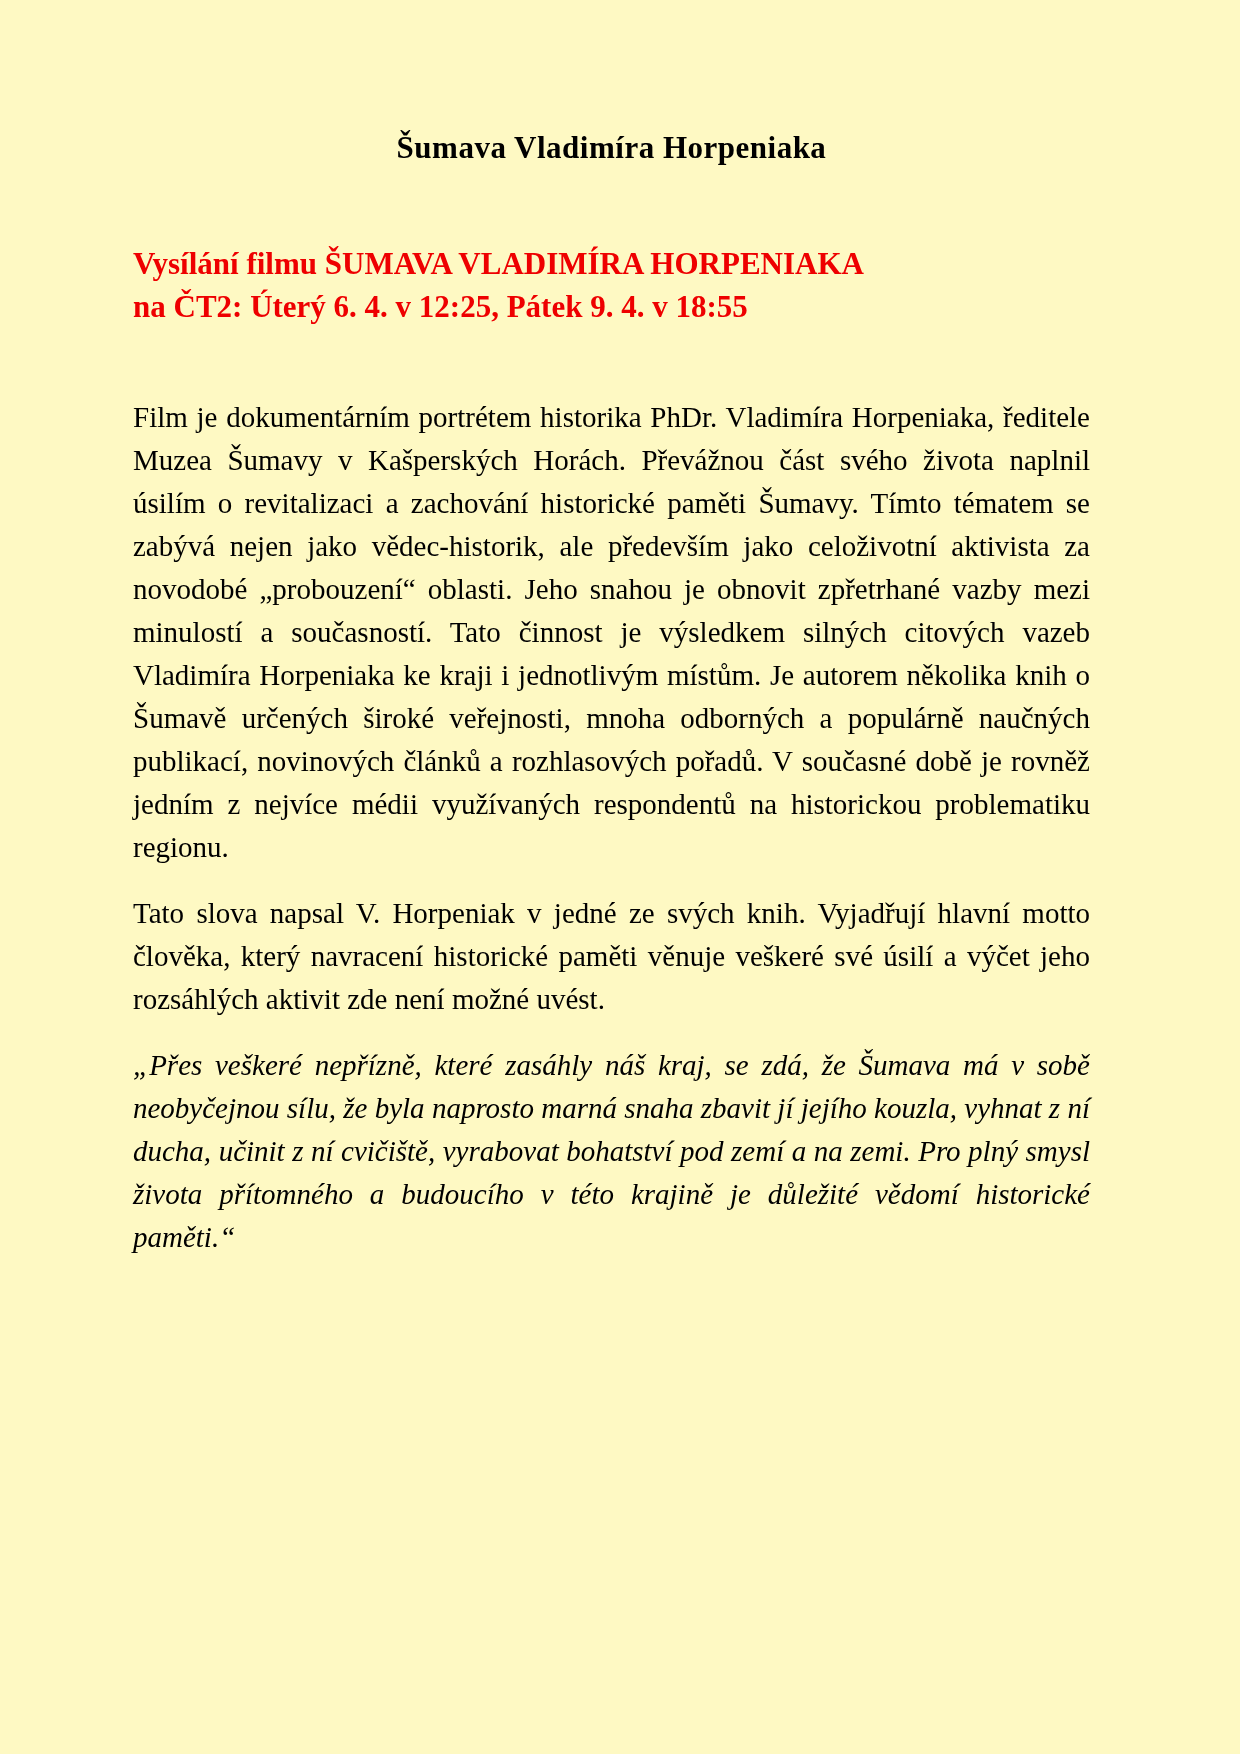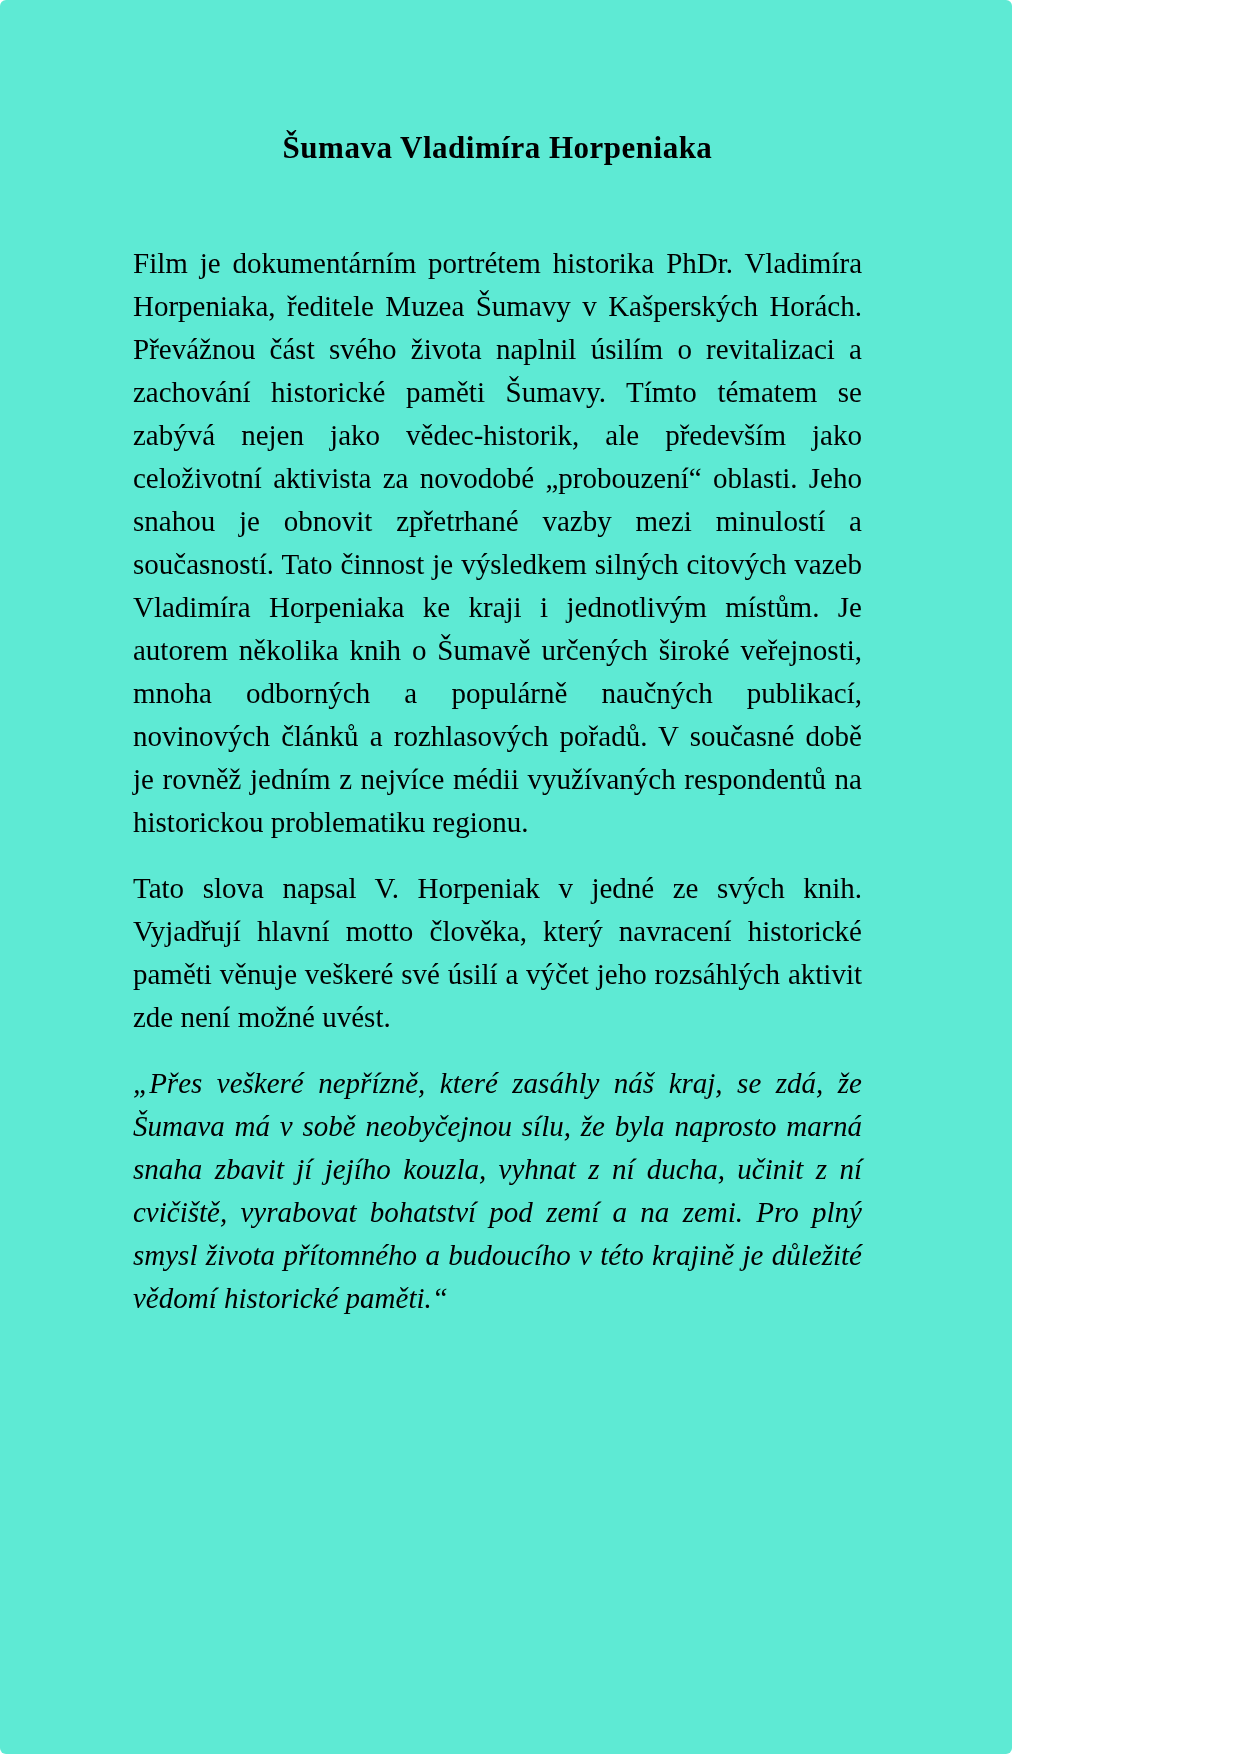--- a/index.html
+++ b/index.html
@@ -2,29 +2,28 @@
 <html lang="cs"><head>
 <meta charset="utf-8">
 <style>
   html, body {
     margin: 0;
     padding: 0;
     background: #ffffff;
   }
   .page {
     position: relative;
-    width: 1012px;
+    width: 1240px;
     height: 1754px;
-    background: #5eead4;
+    background: #fef9c3;
     font-family: "Liberation Serif", "DejaVu Serif", serif;
     color: #000000;
     overflow: hidden;
     box-sizing: border-box;
     padding: 128px 150px 0 133px;
-    border-radius: 6px;
   }
   .doc-title {
     text-align: center;
     font-weight: bold;
     font-size: 31px;
     line-height: 40px;
     margin: 0 0 74px 0;
     letter-spacing: 0.5px;
   }
   .doc-heading {
@@ -45,20 +44,24 @@
     font-style: italic;
   }
 </style>
 </head>
 <body>
 
 <div class="page">
 
   <h1 class="doc-title">Šumava Vladimíra Horpeniaka</h1>
 
+  <h2 class="doc-heading" style="color: rgb(238, 0, 0);">
+    <span class="hline">Vysílání filmu ŠUMAVA VLADIMÍRA HORPENIAKA</span>
+    <span class="hline">na ČT2: Úterý 6. 4. v 12:25, Pátek 9. 4. v 18:55</span>
+  </h2>
 
 
   <p class="body-para">Film je dokumentárním portrétem historika PhDr. Vladimíra Horpeniaka, ředitele Muzea Šumavy v Kašperských Horách. Převážnou část svého života naplnil úsilím o revitalizaci a zachování historické paměti Šumavy. Tímto tématem se zabývá nejen jako vědec-historik, ale především jako celoživotní aktivista za novodobé „probouzení“ oblasti. Jeho snahou je obnovit zpřetrhané vazby mezi minulostí a současností. Tato činnost je výsledkem silných citových vazeb Vladimíra Horpeniaka ke kraji i jednotlivým místům. Je autorem několika knih o Šumavě určených široké veřejnosti, mnoha odborných a populárně naučných publikací, novinových článků a rozhlasových pořadů. V současné době je rovněž jedním z nejvíce médii využívaných respondentů na historickou problematiku regionu.</p>
 
   <p class="body-para">Tato slova napsal V. Horpeniak v jedné ze svých knih. Vyjadřují hlavní motto člověka, který navracení historické paměti věnuje veškeré své úsilí a výčet jeho rozsáhlých aktivit zde není možné uvést.</p>
 
   <p class="body-para italic">„Přes veškeré nepřízně, které zasáhly náš kraj, se zdá, že Šumava má v sobě neobyčejnou sílu, že byla naprosto marná snaha zbavit jí jejího kouzla, vyhnat z ní ducha, učinit z ní cvičiště, vyrabovat bohatství pod zemí a na zemi. Pro plný smysl života přítomného a budoucího v této krajině je důležité vědomí historické paměti.“</p>
 
 </div>
 

